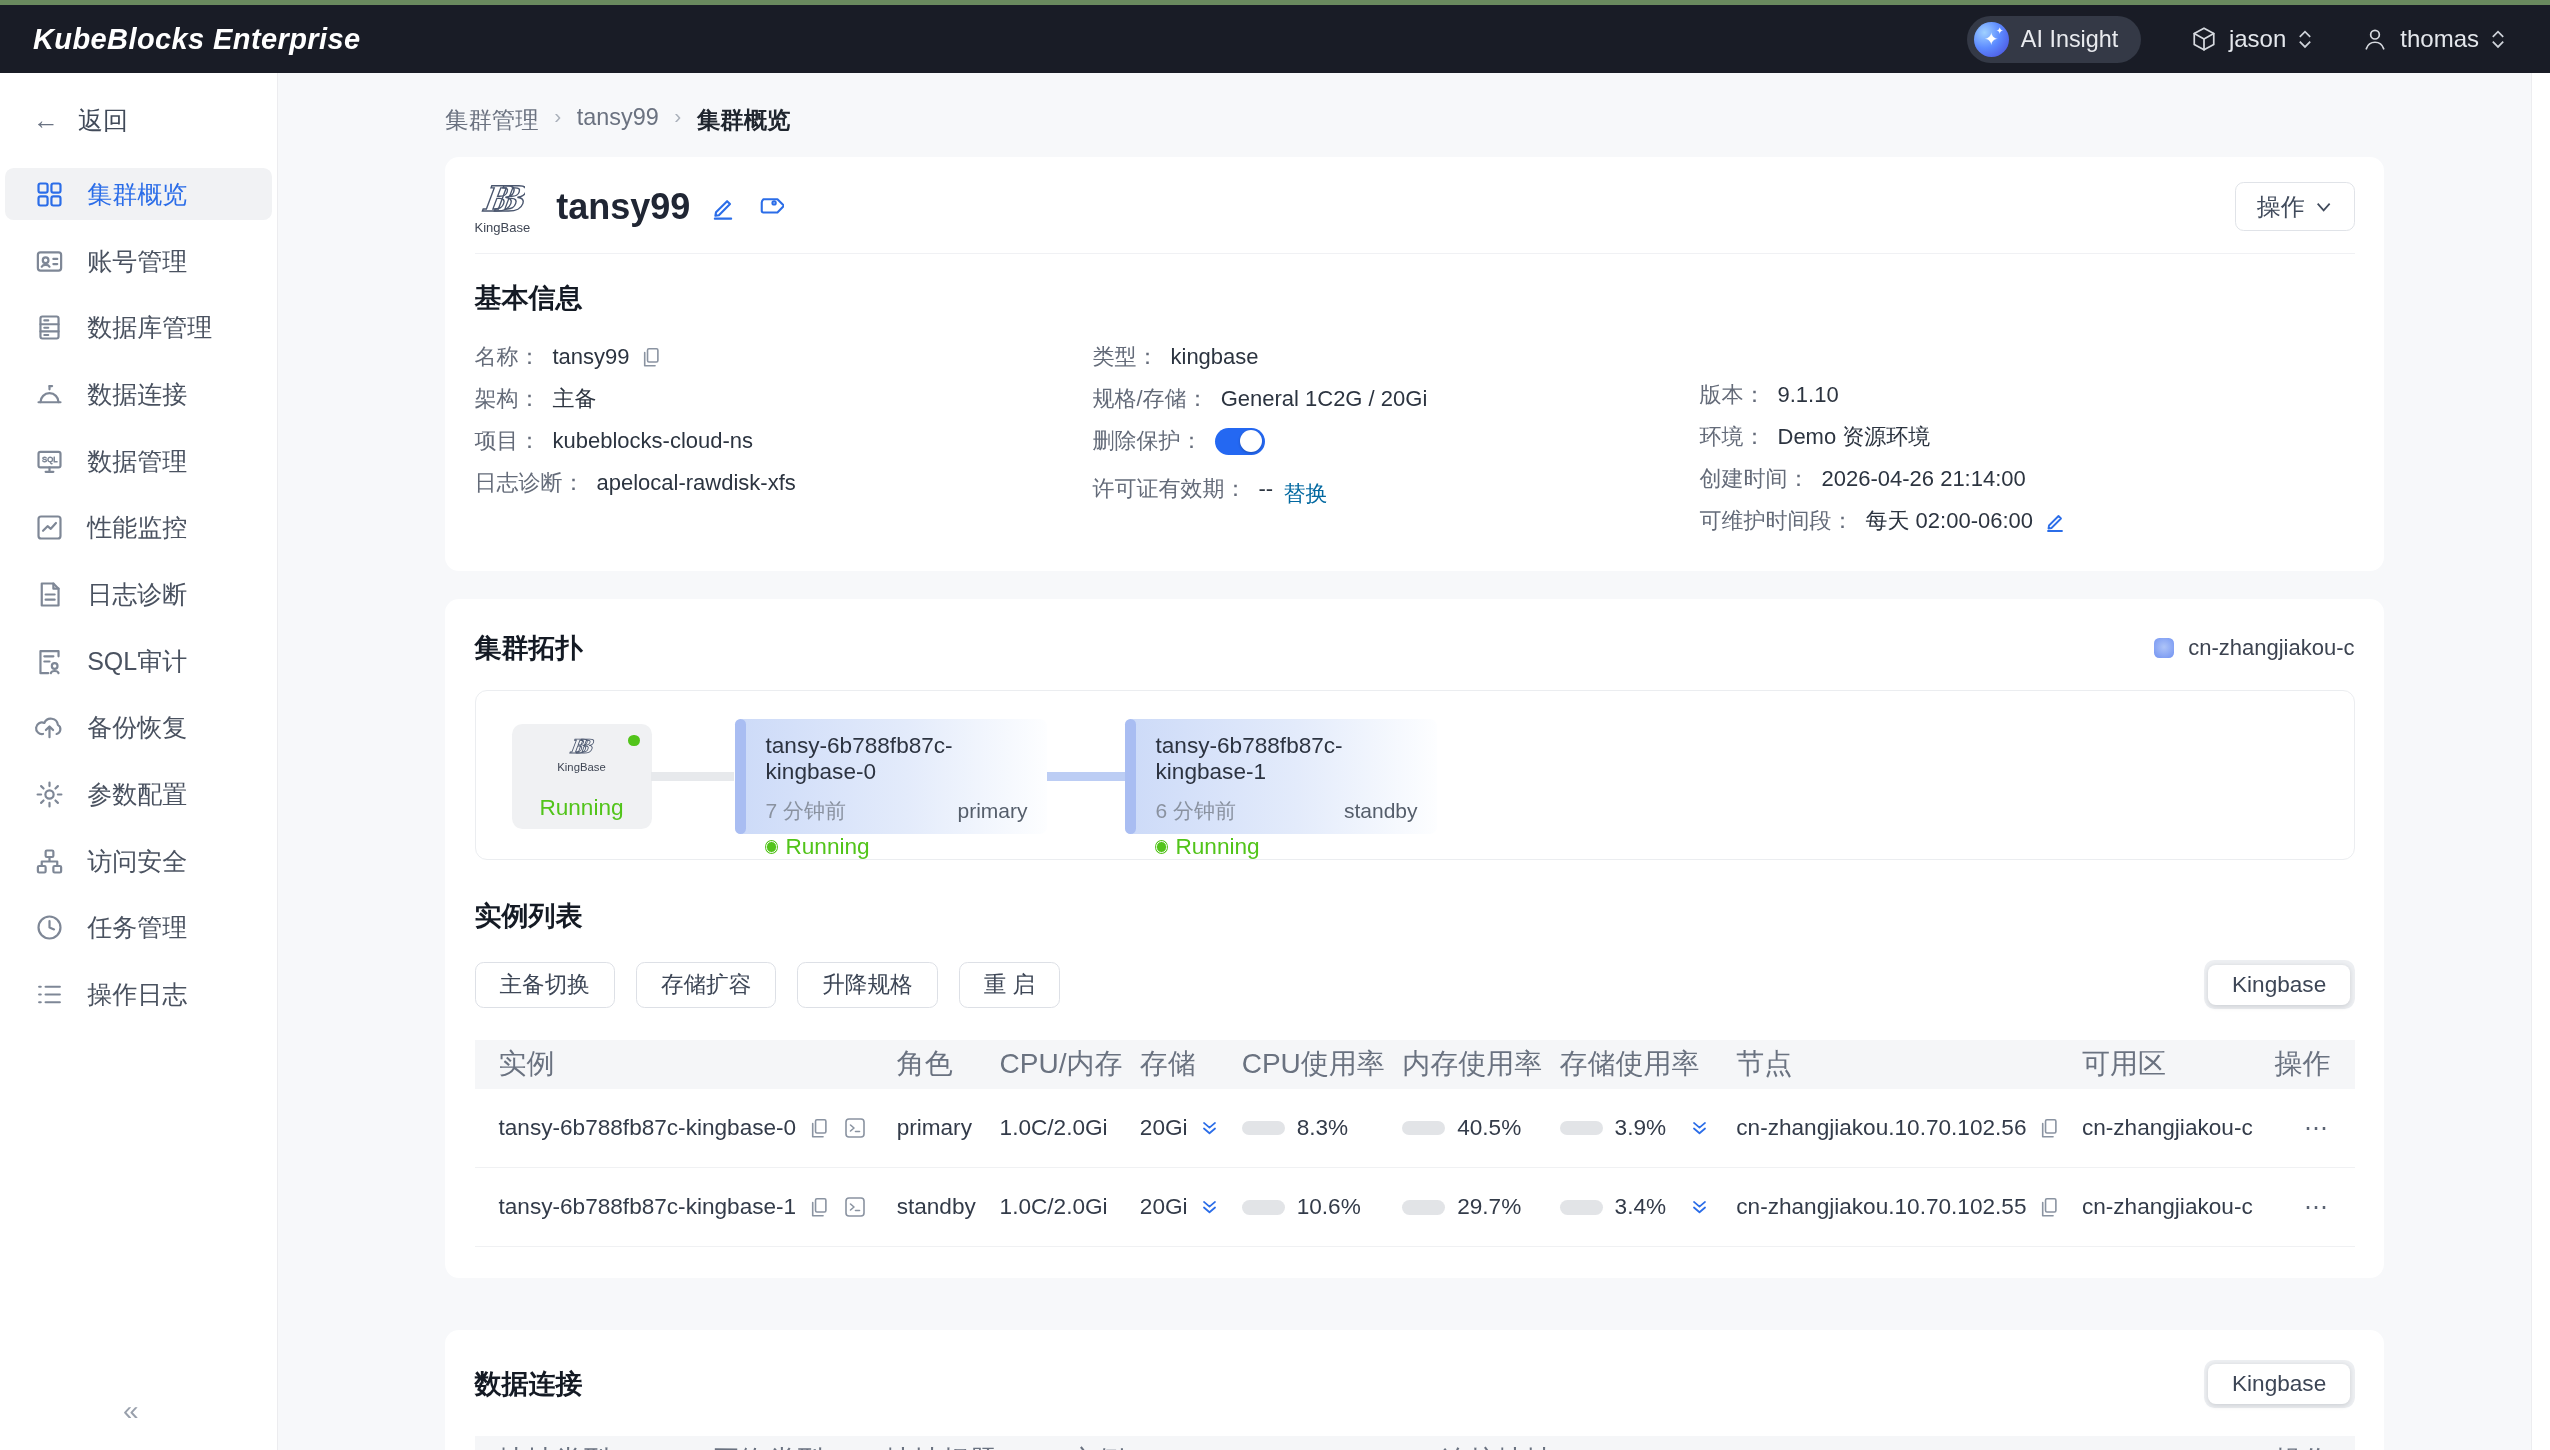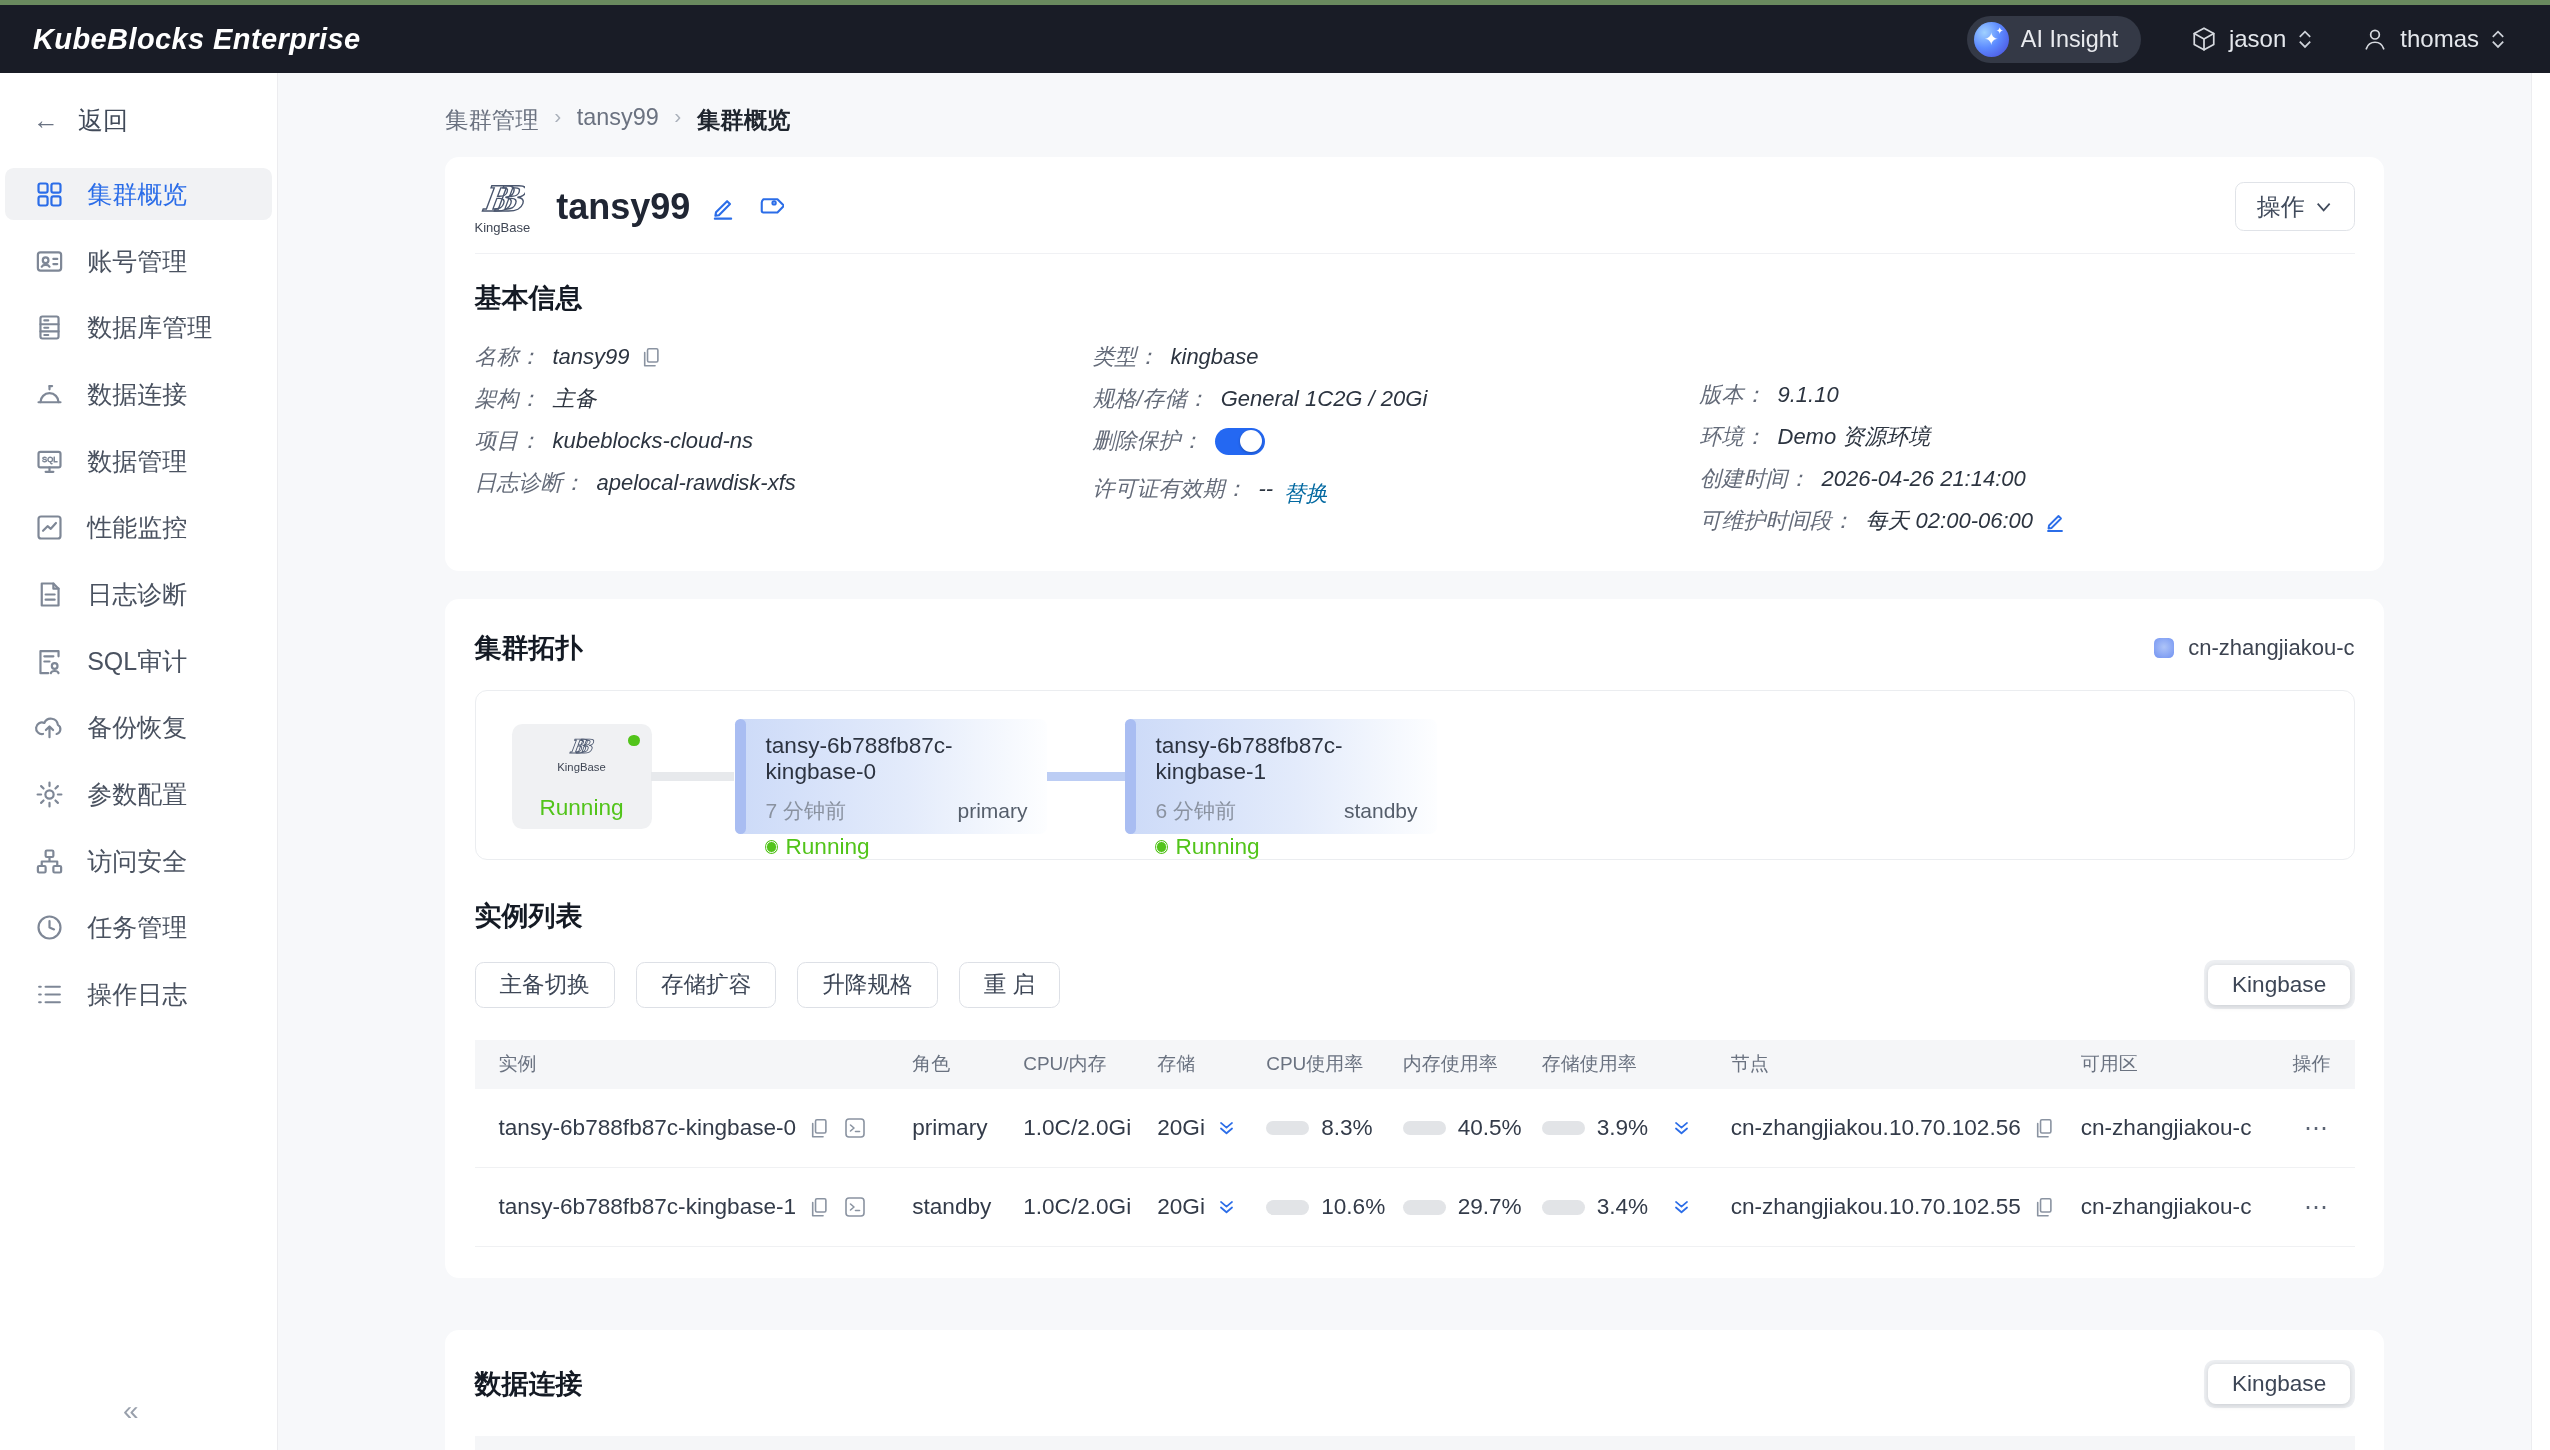--- a/index.html
+++ b/index.html
@@ -62,21 +62,21 @@
   .cluster-name { font-size:36px; font-weight:700; color:#202634; margin-left:7px; }
   .icon-btn { cursor:pointer; display:flex; align-items:flex-end; }
   .actions-btn {
     margin-left:auto; height:49px; min-width:106px; border:0.9px solid #e0e3e8; border-radius:8.7px;
     background:#fff; display:flex; align-items:center; justify-content:center; gap:10.4px;
     font-size:24px; color:#414b5c; cursor:pointer; padding:0 21px;
   }
   .section-title { font-size:27px; font-weight:700; color:#141a24; }
   .basic-info { padding:26px 0 35px 0; }
   .info-grid { display:flex; margin-top:26px; }
-  .info-col { display:flex; flex-direction:column; gap:12px;font-style:italic; }
+  .info-col { display:flex; flex-direction:column; gap:12px; }
   .info-col.c1 { width:618px; } .info-col.c2 { width:607px; } .info-col.c3 { flex:1;margin-top:38px; }
   .info-row { display:flex; align-items:center; font-size:22px; min-height:28px; }
   .info-label { color:#646b79; margin-right:12px; white-space:nowrap; }
   .info-value { color:#2c3440; }
   .blue-link { color:#0369a1; cursor:pointer; margin-left:10.4px;margin-top:11px; }
   .inline-icon { margin-left:10.4px; display:inline-flex; align-items:center; cursor:pointer; }
   
   .toggle { width:50px; height:27px; border-radius:14px; position:relative; cursor:pointer; display:inline-block; }
   .toggle.on { background:#2468f2; }
   .toggle .knob { position:absolute; top:2.6px; width:22px; height:22px; border-radius:50%; background:#fff; box-shadow:0 0.9px 2.6px rgba(0,0,0,.25); }
@@ -105,21 +105,21 @@
   .gdot { width:11.3px; height:11.3px; border-radius:50%; background:#52c41a; border:1.7px solid #fff; box-shadow:0 0 0 0.9px #52c41a; }
   
   .inst-title { margin-top:38px; }
   .btn-row { display:flex; align-items:center; gap:21px; margin-top:26px; }
   .ghost-btn { height:46px; padding:0 24px; border:0.9px solid #dde0e6; border-radius:8.7px; background:#fff;
     font-size:22.6px; color:#3d4656; display:flex; align-items:center; cursor:pointer; }
   .engine-tab-wrap { margin-left:auto; background:#edeff2; border-radius:10.4px; padding:4.3px; }
   .engine-tab { background:#fff; border-radius:7.8px; box-shadow:0 1.7px 5.2px rgba(31,35,41,.14); padding:7px 24px;
     font-size:22.6px; color:#3d4656; cursor:pointer; }
   table.data { width:100%; border-collapse:collapse; margin-top:31px; }
-  table.data th { background:#f5f6f8; font-weight:400; font-size:19px; color:#6a7280; text-align:left; height:49px; padding:0 8.7px; white-space:nowrap; }
+  table.data th { background:#f5f6f8; font-weight:400; font-size:28px; color:#6a7280; text-align:left; height:49px; padding:0 8.7px; white-space:nowrap; }
   table.data td { font-size:22.6px; color:#333b49; height:79px; padding:0 8.7px; border-bottom:0.9px solid #f0f1f3; white-space:nowrap; }
   table.data th:first-child, table.data td:first-child { padding-left:24px; }
   table.data th:last-child, table.data td:last-child { text-align:right; padding-right:24px; }
   .cellflex { display:flex; align-items:center; gap:12px; }
   .usage { display:flex; align-items:center; gap:12px; }
   .ubar { width:43px; height:14.7px; border-radius:7.8px; background:#e2e4e7; overflow:hidden; }
   .ubar .fill { height:100%; border-radius:7.8px; background:#45a26b; }
   .dots { letter-spacing:2.6px; color:#5a6372; font-size:24px; cursor:pointer; }
   
   .card3 { margin-top:52px; padding-top:29.5px; padding-bottom:35px; }

